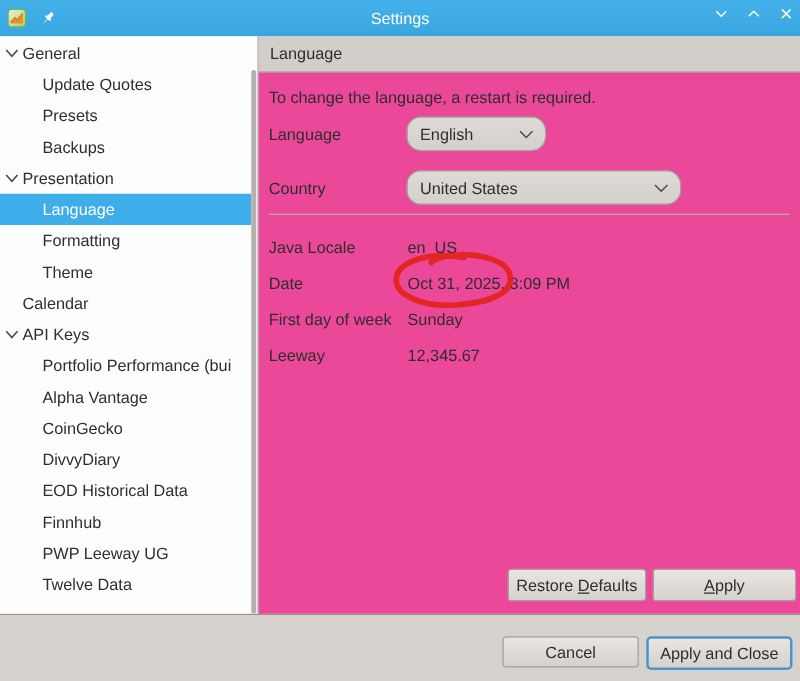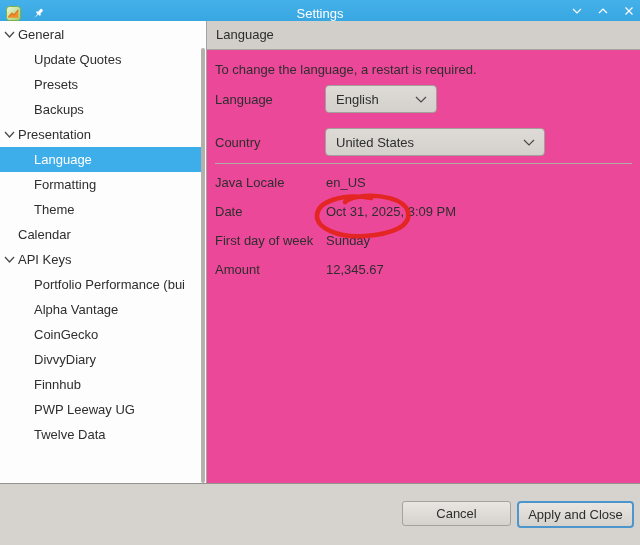--- a/index.html
+++ b/index.html
@@ -2,22 +2,22 @@
 <html><head>
 <meta charset="utf-8">
 <style>
   * { margin:0; padding:0; box-sizing:border-box; }
   html,body { width:640px; height:545px; overflow:hidden; }
   body { font-family:"Liberation Sans","DejaVu Sans",sans-serif; font-size:13px; color:#2e2e2e; }
 
   .window { position:relative; width:640px; height:545px; background:#d6d3ce; overflow:hidden; }
 
   
-  .titlebar { position:relative; height:21px; background:linear-gradient(#44b1ea,#38a6e0);
-              display:flex; align-items:flex-end; padding:0 5px; }
+  .titlebar { position:relative; height:29px; background:linear-gradient(#44b1ea,#38a6e0);
+              display:flex; align-items:center; padding:0 5px; }
   .titlebar .title { position:absolute; left:0; right:0; text-align:center; color:#fff; font-size:13px; }
   .app-icon { width:15px; height:15px; margin-left:1px; }
   .pin-icon { width:14px; height:14px; margin-left:10px; }
   .win-controls { position:absolute; right:4px; top:0; height:21px; display:flex; align-items:center; gap:12px; }
   .win-controls span { display:inline-flex; width:14px; height:14px; align-items:center; justify-content:center; }
 
   
   .body { display:flex; height:462px; }
 
   
@@ -31,28 +31,28 @@
   .scrollbar { position:absolute; top:27px; bottom:0; right:1px; width:4px; }
   .scrollbar .thumb { width:4px; height:100%; background:#b4b1ad; border-radius:2px; }
 
   
   .panel { position:relative; flex:1; display:flex; flex-direction:column; }
   .panel-header { height:29px; line-height:28px; padding-left:9px; background:#d2cfca; border-bottom:1px solid #a8a5a0; }
   .panel-content { position:relative; flex:1; background:#ec4899; padding:12px 8px 0 8px; }
   .notice { margin-bottom:8px; height:15px; }
   .form-row { display:flex; align-items:center; margin-bottom:15px; }
   .form-row .flabel { width:110px; }
-  .select { position:relative; height:28px; border:1px solid #a3a09b; border-radius:4px;
+  .select { position:relative; height:28px; border:1px solid #a3a09b; border-radius:12px;
             background:linear-gradient(#dedbd6,#d4d1cc); display:flex; align-items:center;
             padding:0 26px 0 10px; cursor:default; }
   .select svg { position:absolute; right:9px; top:10px; }
   .sel-lang { width:112px; }
   .sel-country { width:220px;text-align:right; }
   .hsep { height:1px; background:#b1aeaa; margin:-8px 0 11px 0; }
-  .kv-row { display:flex; height:29px; }
+  .kv-row { display:flex; height:29px; align-items:center; }
   .kv-row .klabel { width:111px; flex:none; }
 
   .annotation { position:absolute; left:104px; top:141px; width:104px; height:52px; pointer-events:none; }
 
   .panel-buttons { position:absolute; right:3px; bottom:10px; display:flex; gap:5px; }
   button { font-family:inherit; font-size:13px; color:#2e2e2e; border:1px solid #a5a29e; border-radius:3px;
            background:linear-gradient(#e9e6e2,#d5d2cd); cursor:default; }
   .btn-rd { width:111px; height:26px; }
   .btn-apply { width:115px; height:26px; }
   .u { text-decoration:underline; }
@@ -156,20 +156,23 @@
           <div class="tree-row child">
             <span class="lbl">Alpha Vantage</span>
           </div>
           <div class="tree-row child">
             <span class="lbl">CoinGecko</span>
           </div>
           <div class="tree-row child">
             <span class="lbl">DivvyDiary</span>
           </div>
           <div class="tree-row child">
+            <span class="lbl">EOD Historical Data</span>
+          </div>
+          <div class="tree-row child">
             <span class="lbl">Finnhub</span>
           </div>
           <div class="tree-row child">
             <span class="lbl">PWP Leeway UG</span>
           </div>
           <div class="tree-row child">
             <span class="lbl">Twelve Data</span>
           </div>
         </div>
       <div class="scrollbar">
@@ -211,30 +214,34 @@
             </div>
             <div class="kv-row">
               <span class="klabel">Date</span>
               <span>Oct 31, 2025, 3:09 PM</span>
             </div>
             <div class="kv-row">
               <span class="klabel">First day of week</span>
               <span>Sunday</span>
             </div>
             <div class="kv-row">
-              <span class="klabel">Amount</span>
+              <span class="klabel">Leeway</span>
               <span>12,345.67</span>
             </div>
           </div>
 
         <svg class="annotation" viewBox="0 0 104 52">
           <path d="M 60 7 C 30 2, 7 11, 6 24 C 5 37, 27 47, 54 45 C 82 43, 100 35, 97 21
                    C 94 8, 68 2, 46 6 C 41 7, 36 9, 34 11" fill="none" stroke="#e2241a" stroke-width="4.6" stroke-linecap="round" opacity="0.92"></path>
         </svg>
 
+        <div class="panel-buttons" id="panel-buttons">
+            <button class="btn-rd"><span>Restore </span><span class="u">D</span><span>efaults</span></button>
+            <button class="btn-apply"><span class="u">A</span><span>pply</span></button>
+          </div>
       </div>
     </div>
   </div>
 
   <div class="footer" id="footer-buttons">
       <button class="btn-cancel"><span>Cancel</span></button>
       <button class=" btn-ac"><span>Apply and Close</span></button>
     </div>
 </div>
 

